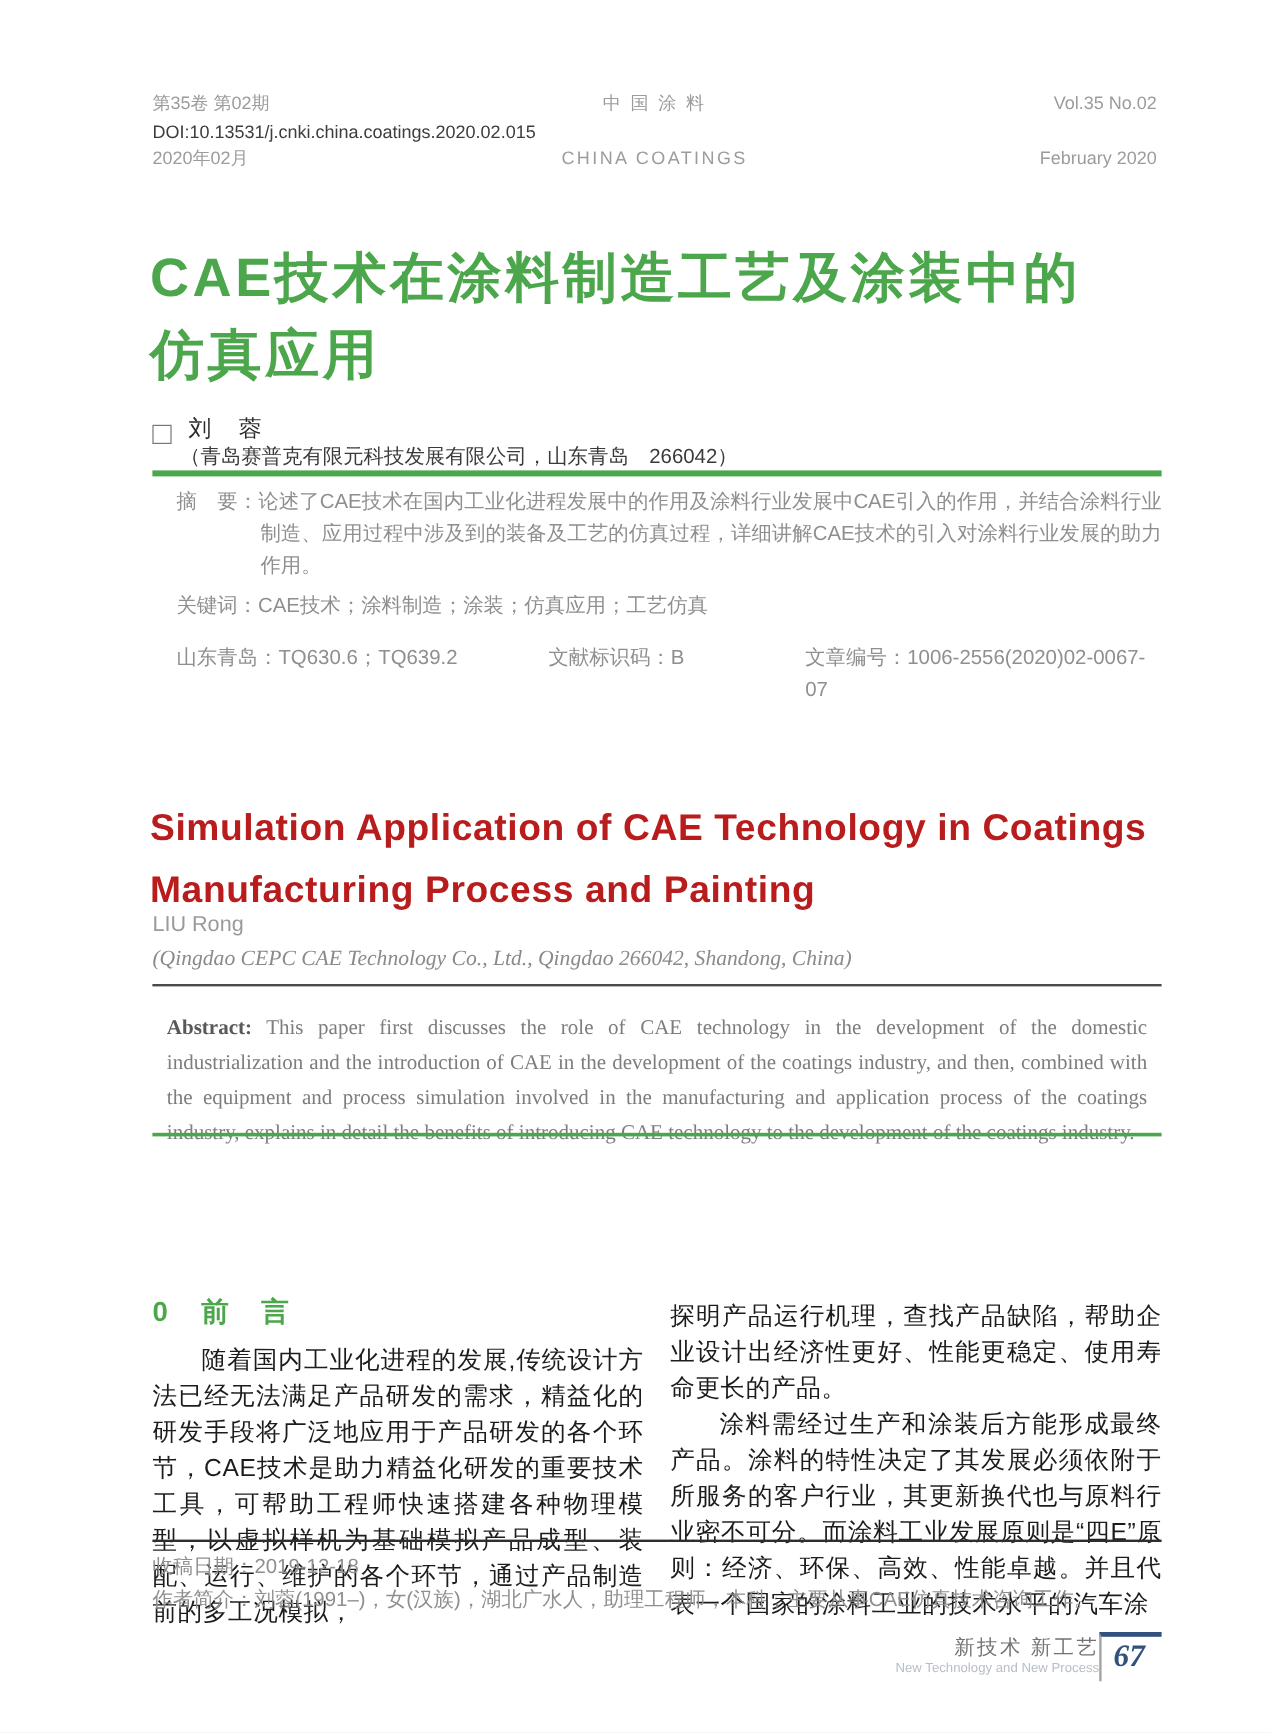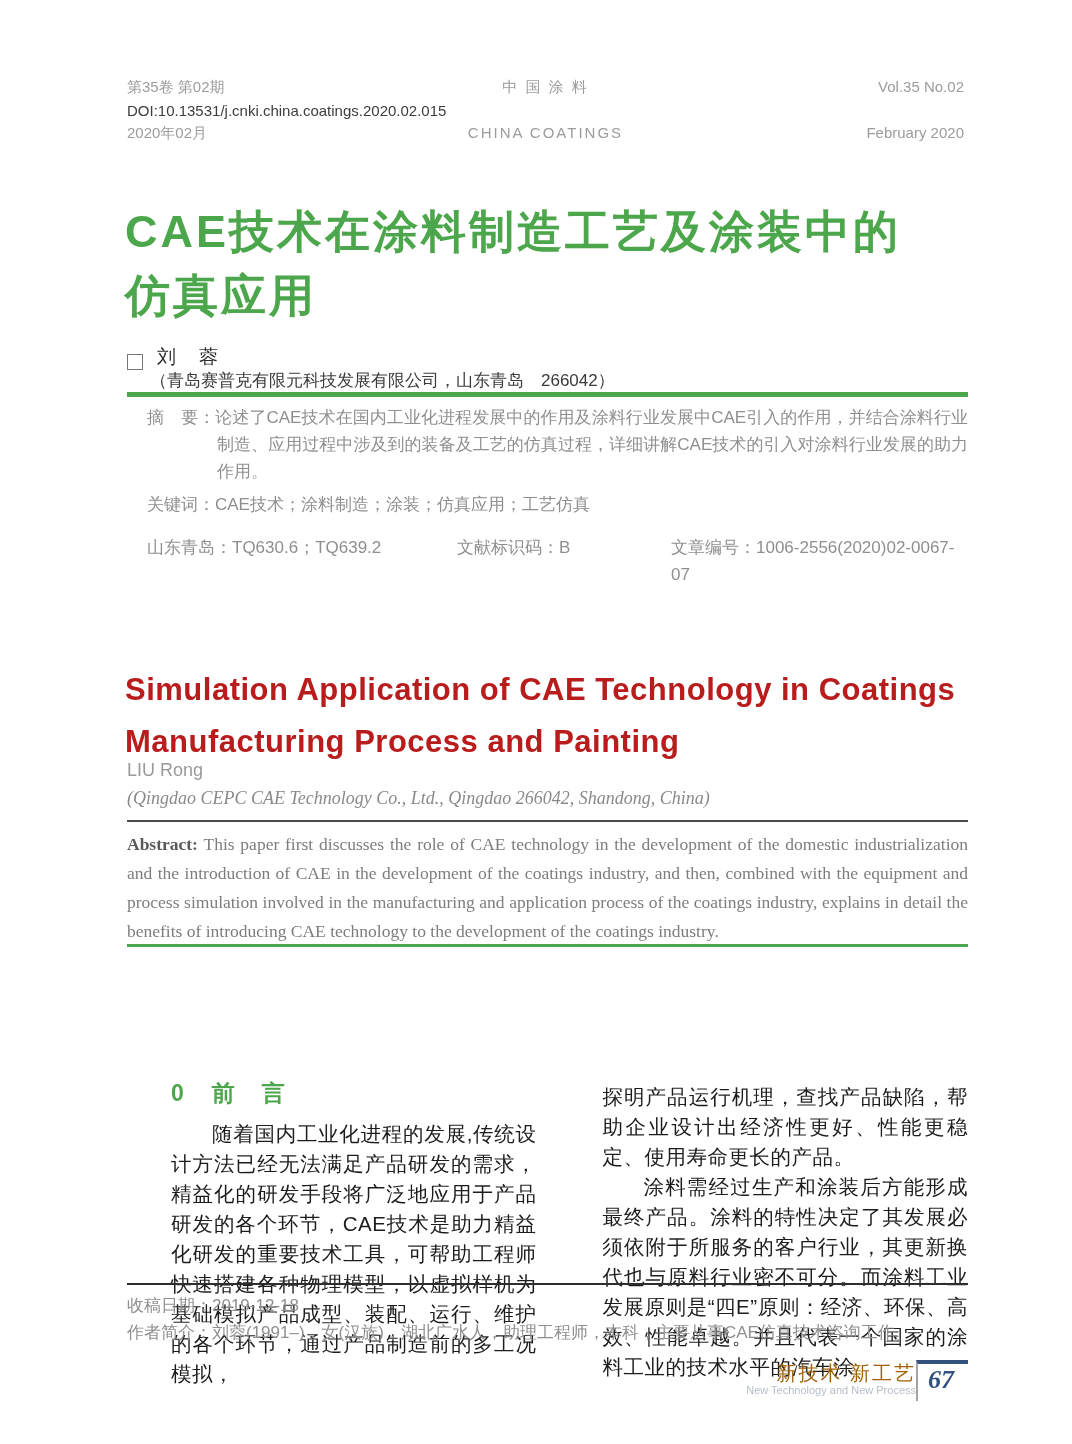--- a/index.html
+++ b/index.html
@@ -30,40 +30,40 @@
   .meta-row{display:flex;margin-top:16px;}
   .meta-cell-1{width:310px;}
   .meta-cell-2{width:214px;}
   .meta-cell-3{flex:1;}
   
   .en-title{position:absolute;top:664px;left:125px;right:104px;color:#b91c1c;font-weight:bold;font-size:31px;line-height:52px;letter-spacing:0.5px;}
   .en-author{position:absolute;top:760px;left:127px;color:#9a9a9a;font-size:18px;}
   .en-affil{position:absolute;top:788px;left:127px;color:#8a8a8a;font-size:18px;font-family:"Liberation Serif","DejaVu Serif",serif;font-style:italic;}
   .rule-thin{position:absolute;top:820px;left:127px;right:104px;height:2px;background:#4a4a4a;}
   .en-abstract{position:absolute;top:830px;left:127px;right:104px;color:#7d7d7d;font-size:17.5px;line-height:29px;text-align:justify;font-family:"Liberation Serif","DejaVu Serif",serif;}
-  .en-abstract p{margin:0;}
+  .en-abstract p{margin:12px;}
   .en-label{font-weight:bold;color:#595959;}
   .en-keywords{margin-top:1px;}
   .rule-green-thin{position:absolute;top:944px;left:127px;right:104px;height:3px;background:#4CA64C;}
   
   .columns{position:absolute;top:1078px;left:127px;right:104px;display:flex;gap:22px;color:#1c1c1c;}
-  .col-l,.col-r{width:410px;margin-left:44px;}
+  .col-l,.col-r{width:410px;}
   .sec-head{color:#4CA64C;font-size:23px;font-weight:bold;margin:0 0 10px 0;letter-spacing:2px;}
   .sec-num{margin-right:26px;font-weight:bold;}
   .body-p{margin:0;font-size:20.5px;line-height:30px;text-align:justify;letter-spacing:0.5px;}
   .indent{text-indent:2em;}
   .col-r{padding-top:4px;}
   
   .foot-rule{position:absolute;top:1283px;left:127px;right:104px;height:2px;background:#2e2e2e;}
   .footnote{position:absolute;top:1292px;left:127px;right:104px;color:#8f8f8f;font-size:17px;line-height:27px;}
   .footnote p{margin:0;}
   
   .pfooter{position:absolute;top:1360px;right:104px;display:flex;align-items:flex-start;}
   .brand{text-align:right;padding-top:3px;}
-  .brand-cn{color:#a16207;font-size:20px;letter-spacing:2px;line-height:20px;}
+  .brand-cn{color:#737373;font-size:17px;letter-spacing:2px;line-height:20px;}
   .brand-en{color:#b7bec9;font-size:11px;line-height:14px;}
   .pagenum-box{margin-left:0;border-left:2px solid #a3a3a3;border-top:4px solid #32517e;padding:3px 14px 8px 10px;}
   .pagenum{font-family:"Liberation Serif","DejaVu Serif",serif;font-style:italic;font-weight:bold;font-size:26px;color:#32517e;line-height:26px;}
 </style>
 </head>
 <body>
 
 <div class="page">
 
   <div class="jheader">

